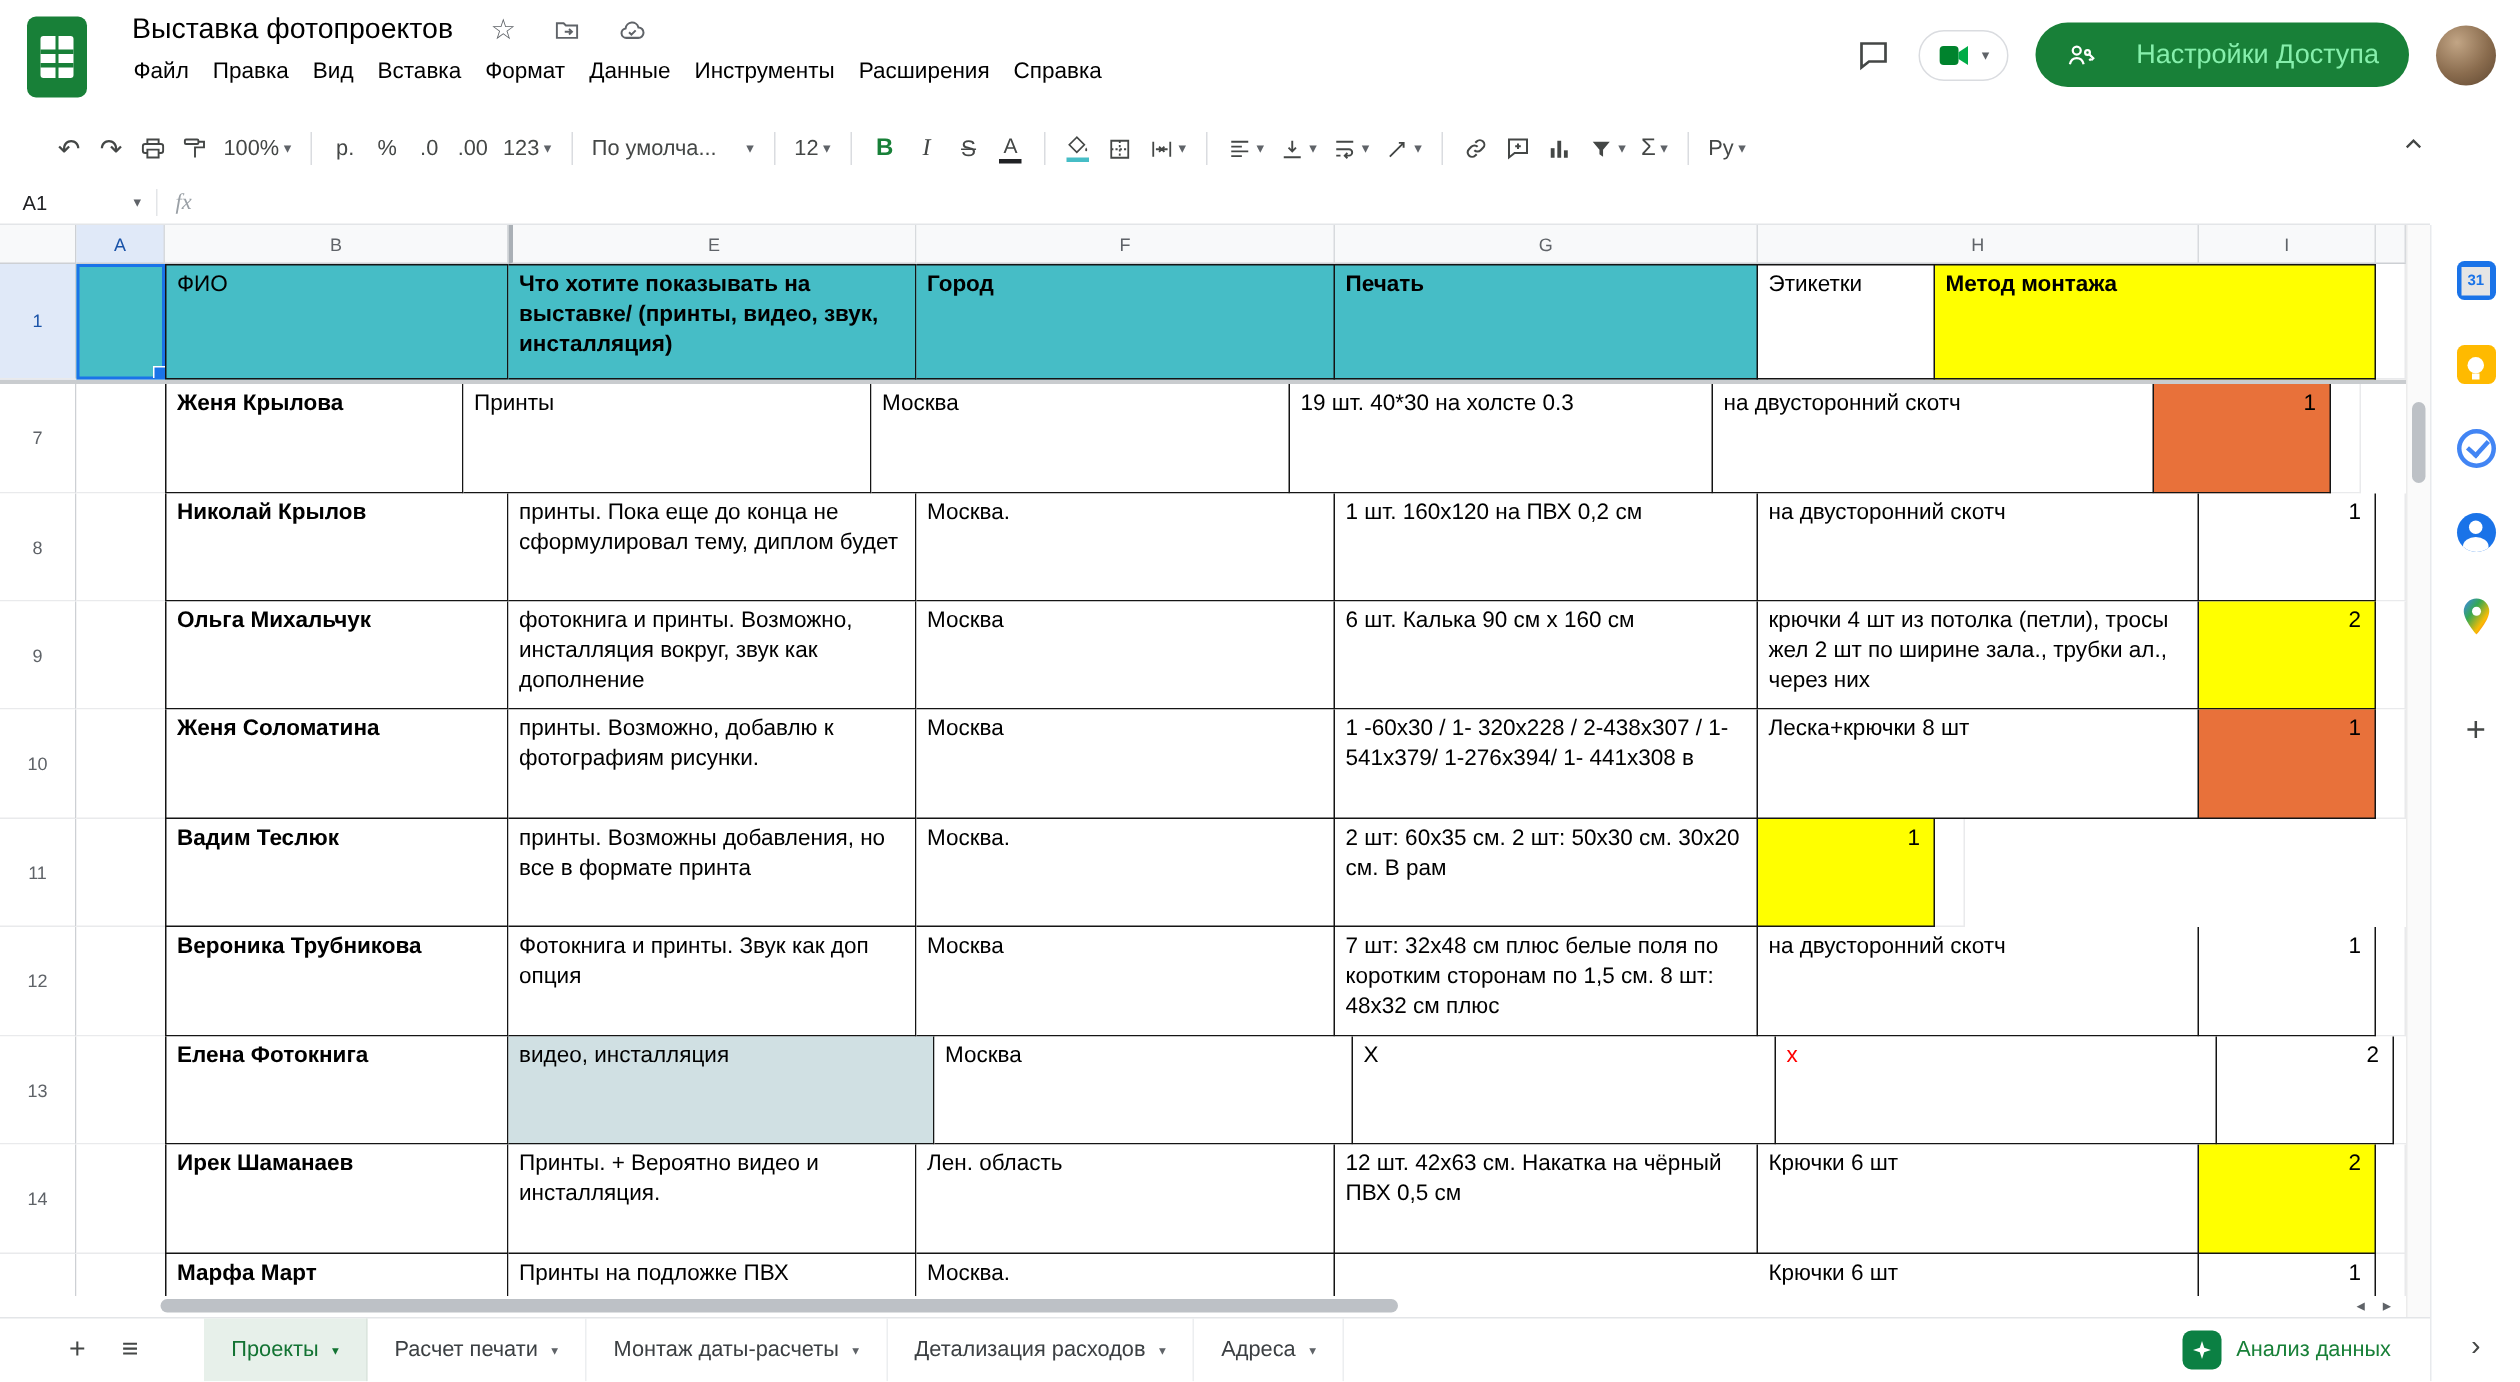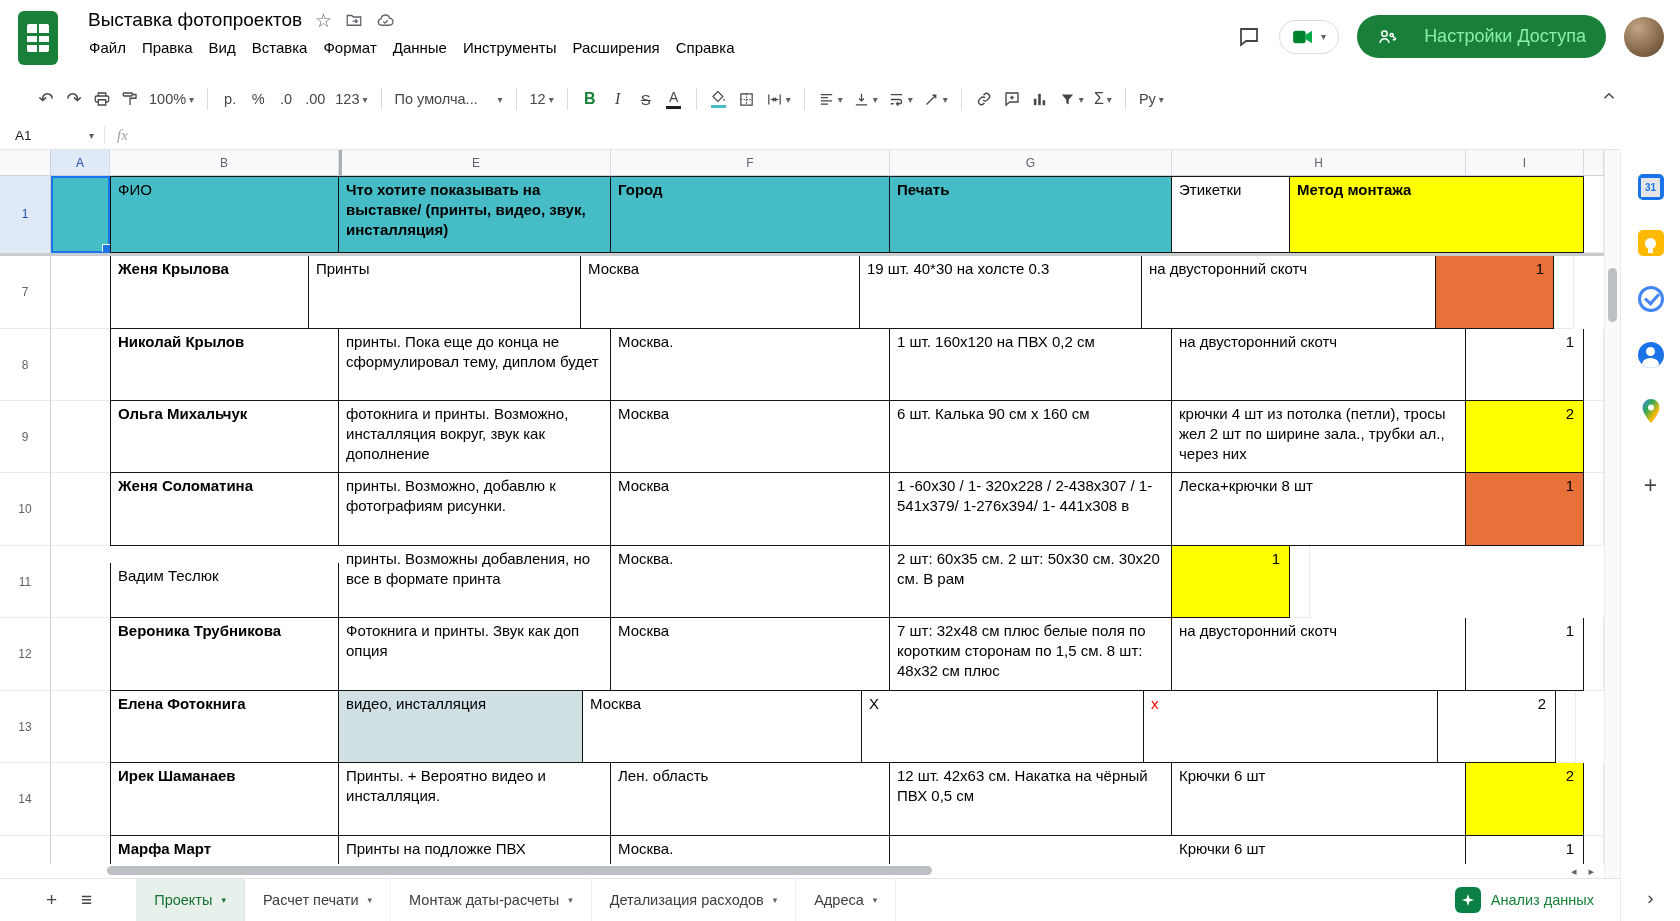--- a/index.html
+++ b/index.html
@@ -8,21 +8,21 @@
          font-family:"Liberation Sans", sans-serif; color:#202124; }
 
   
   .topbar { position:absolute; top:0; left:0; right:0; height:77px; background:#fff; }
   .logo { position:absolute; left:18px; top:11px; width:40px; height:54px; background:#188038;
           border-radius:6px; display:flex; align-items:center; justify-content:center; }
   .logo-grid { width:22px; height:28px; background:#fff; border-radius:2px; position:relative; }
   .logo-grid::before { content:""; position:absolute; left:0; right:0; top:9px; height:2.5px; background:#188038; box-shadow:0 9px 0 #188038; }
   .logo-grid::after { content:""; position:absolute; top:0; bottom:0; left:9.5px; width:2.5px; background:#188038; }
   .title-wrap { position:absolute; left:88px; top:9px; }
-  .title-row { display:flex; align-items:center; gap:13px; }
+  .title-row { display:flex; align-items:center; gap:25px; }
   .doc-title { font-size:19px; color:#000; }
   .tb-mini { color:#5f6368; display:flex; align-items:center; }
   .star { font-size:19px; line-height:1; }
   .menus { display:flex; margin-top:5px; margin-left:-7px; }
   .menus span { font-size:15px; color:#000; padding:3px 8px; border-radius:4px; cursor:default; }
   .top-right { position:absolute; right:16px; top:15px; display:flex; align-items:center; gap:18px; }
   .meet-pill { display:flex; align-items:center; gap:7px; border:1px solid #dadce0; border-radius:20px; padding:7px 12px; }
   .share-btn { display:flex; align-items:center; gap:27px; background:#188038; color:#86efac; border:none;
                border-radius:23px; padding:11px 20px; font-size:18px; font-family:inherit; }
   .avatar { width:40px; height:40px; border-radius:50%;
@@ -451,21 +451,21 @@
             <span>Леска+крючки 8 шт</span>
           </div>
           <div class="cell tcell right" style="width: 118px; background: rgb(232, 113, 58);">
             <span>1</span>
           </div>
           <div class="cell slcell" style="width: 20px;"></div>
         </div>
         <div class="grow" style="height: 72px;">
           <div class="rownum">11</div>
           <div class="cell acell" style="width: 59px;"></div>
-          <div class="cell tcell tfirst" style="width: 229px; font-weight: 400; margin-top: 17px;">
+          <div class="cell tcell tfirst" style="width: 229px; font-weight: 700;">
             <span>Вадим Теслюк</span>
           </div>
           <div class="cell tcell" style="width: 272px;">
             <span>принты. Возможны добавления, но все в формате принта</span>
           </div>
           <div class="cell tcell" style="width: 279px;">
             <span>Москва.</span>
           </div>
           <div class="cell tcell" style="width: 282px;">
             <span>2 шт: 60х35 см. 2 шт: 50х30 см. 30х20 см. В рам</span>
@@ -497,21 +497,21 @@
             <span>1</span>
           </div>
           <div class="cell slcell" style="width: 20px;"></div>
         </div>
         <div class="grow" style="height: 72px;">
           <div class="rownum">13</div>
           <div class="cell acell" style="width: 59px;"></div>
           <div class="cell tcell tfirst" style="width: 229px; font-weight: 700;">
             <span>Елена Фотокнига</span>
           </div>
-          <div class="cell tcell" style="width: 244px; background: rgb(208, 224, 227);">
+          <div class="cell tcell" style="width: 284px; background: rgb(208, 224, 227);">
             <span>видео, инсталляция</span>
           </div>
           <div class="cell tcell" style="width: 279px;">
             <span>Москва</span>
           </div>
           <div class="cell tcell" style="width: 282px;">
             <span>Х</span>
           </div>
           <div class="cell tcell" style="width: 294px; color: rgb(255, 0, 0);">
             <span>х</span>

